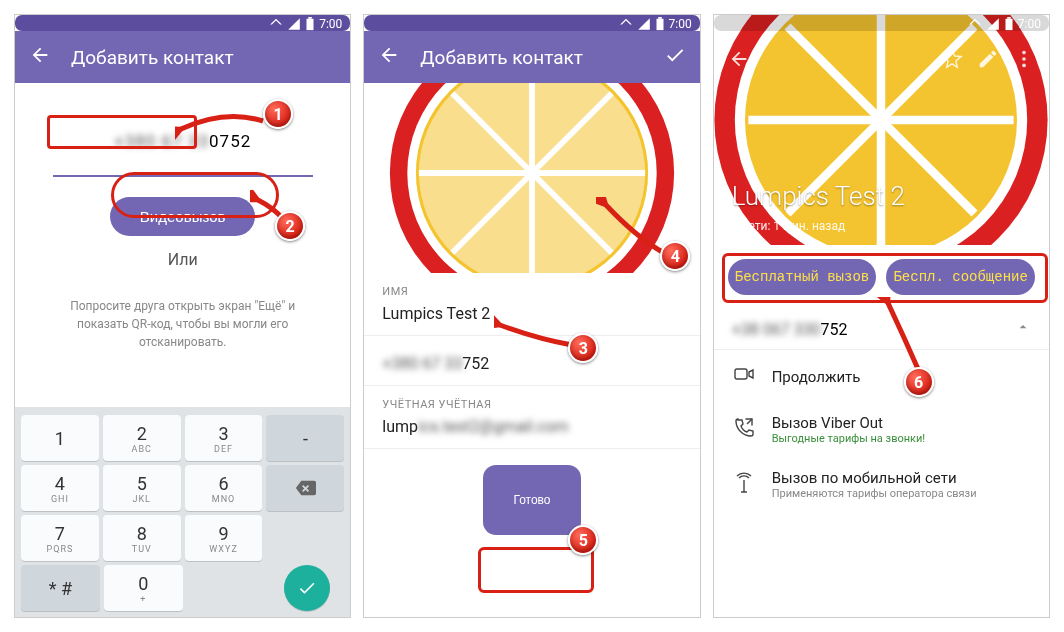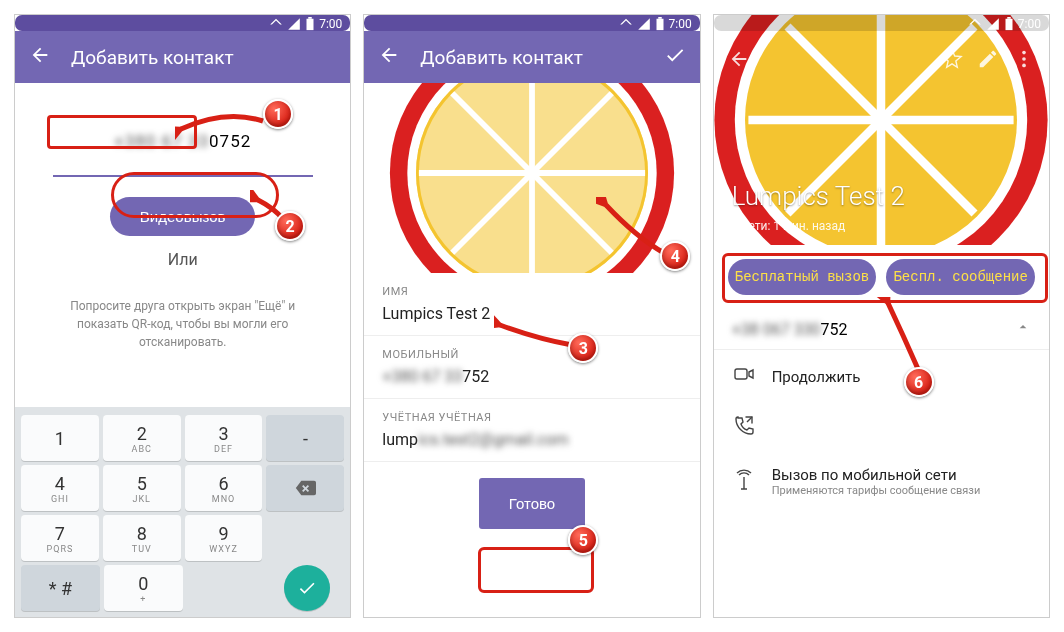--- a/index.html
+++ b/index.html
@@ -130,23 +130,23 @@
   .field-label { font-size: 11px; color: #888; letter-spacing: .5px; }
   .field-value { font-size: 16px; color: #222; padding: 6px 0 4px; }
   .field-value .blurred { display:inline-block; filter: blur(3px); color:#555; }
 
   .done-btn {
     display:block;
     margin: 16px auto;
     background: #7367b3;
     color:#fff;
     border:none;
-    border-radius: 3px;
-    padding: 17px 30px;
-    font-size: 15px;
+    border-radius: 13px;
+    padding: 28px 30px;
+    font-size: 12px;
     cursor:pointer;
   }
 
   
   .phone3 .statusbar { position:absolute; width:100%; z-index:3;}
   .phone3 .header3 {
     position:absolute; top:22px; width:100%; z-index:3;
     display:flex; align-items:center; padding:0 14px; height:48px; color:#fff;
   }
   .header3 .spacer{flex:1}
@@ -396,21 +396,20 @@
           <line x1="100" y1="100" x2="45" y2="45"></line>
         </g>
     </svg>
   </div>
 
   <div class="field-block">
     <div class="field-label">ИМЯ</div>
     <div class="field-value">Lumpics Test 2</div>
   </div>
   <div class="field-block">
-    <div class="field-label">МОБИЛЬНЫЙ</div>
     <div class="field-value"><span class="blurred">+380 67 33</span><span>752</span></div>
   </div>
   <div class="field-block">
     <div class="field-label">УЧЁТНАЯ УЧЁТНАЯ</div>
     <div class="field-value"><span>lump</span><span class="blurred">ics.test2@gmail.com</span></div>
   </div>
   <button class="done-btn"><span>Готово</span></button>
 
   <div class="marker" style="left:296px;top:226px">4</div>
   <svg class="arrow" style="left:232px;top:182px" width="72" height="62" viewBox="0 0 72 62">
@@ -505,28 +504,32 @@
           <path d="M17 10l4-2v8l-4-2z"></path>
         </svg></span>
     <span class="otext"><span class="title">Продолжить</span></span>
   </div>
   <div class="option-row">
     <span class="oicon"><svg viewBox="0 0 24 24">
           <path d="M6 3c-1 0-2 1-2 2 0 8 7 15 15 15 1 0 2-1 2-2v-3l-4-1-2 2c-3-1-5-3-6-6l2-2-1-4H6z"></path>
           <path d="M14 3l6 0 0 6" stroke-linecap="round"></path>
           <path d="M20 3l-5 5"></path>
         </svg></span>
+    <span class="otext">
+      <div class="title">Вызов Viber Out</div>
+      <div class="sub green">Выгодные тарифы на звонки!</div>
+    </span>
   </div>
   <div class="option-row">
     <span class="oicon"><svg viewBox="0 0 24 24">
           <path d="M7 7a7 7 0 0 1 10 0M5 5a10 10 0 0 1 14 0M12 9v12M9 21h6"></path>
         </svg></span>
     <span class="otext">
       <div class="title">Вызов по мобильной сети</div>
-      <div class="sub">Применяются тарифы сообщение связи</div>
+      <div class="sub">Применяются тарифы оператора связи</div>
     </span>
   </div>
 
   <div class="hl-box" style="left:8px;top:238px;width:326px;height:50px;border-radius:6px"></div>
   <div class="marker" style="left:190px;top:352px">6</div>
   <svg class="arrow" style="left:160px;top:282px" width="56" height="78" viewBox="0 0 56 78">
       <defs>
         <marker id="ah6" markerWidth="8" markerHeight="8" refX="1" refY="4" orient="auto">
           <path d="M8 0 L0 4 L8 8 z" fill="#d82015"></path>
         </marker>

